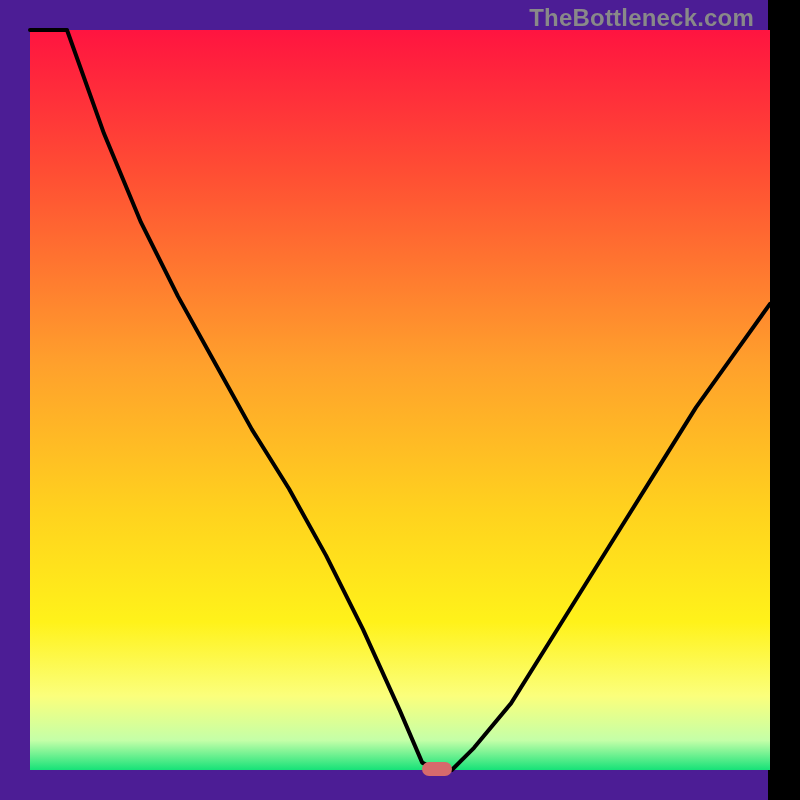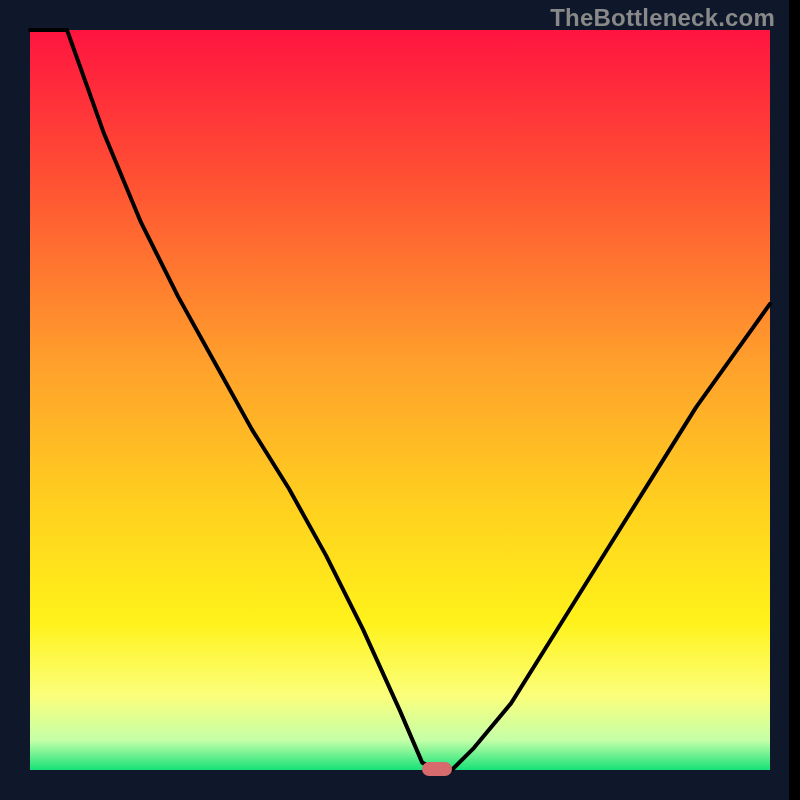--- a/index.html
+++ b/index.html
@@ -7,22 +7,21 @@
     padding: 0;
     width: 800px;
     height: 800px;
     background: #000;
     overflow: hidden;
   }
   .frame {
     position: relative;
     width: 768px;
     height: 800px;
-    background: #0f172a;
-    padding-left: 21px;
+    background: #4c1d95;
   }
   .watermark {
     position: absolute;
     top: 4px;
     right: 14px;
     font-family: Arial, Helvetica, sans-serif;
     font-size: 24px;
     font-weight: 600;
     color: #898989;
     letter-spacing: 0.2px;

